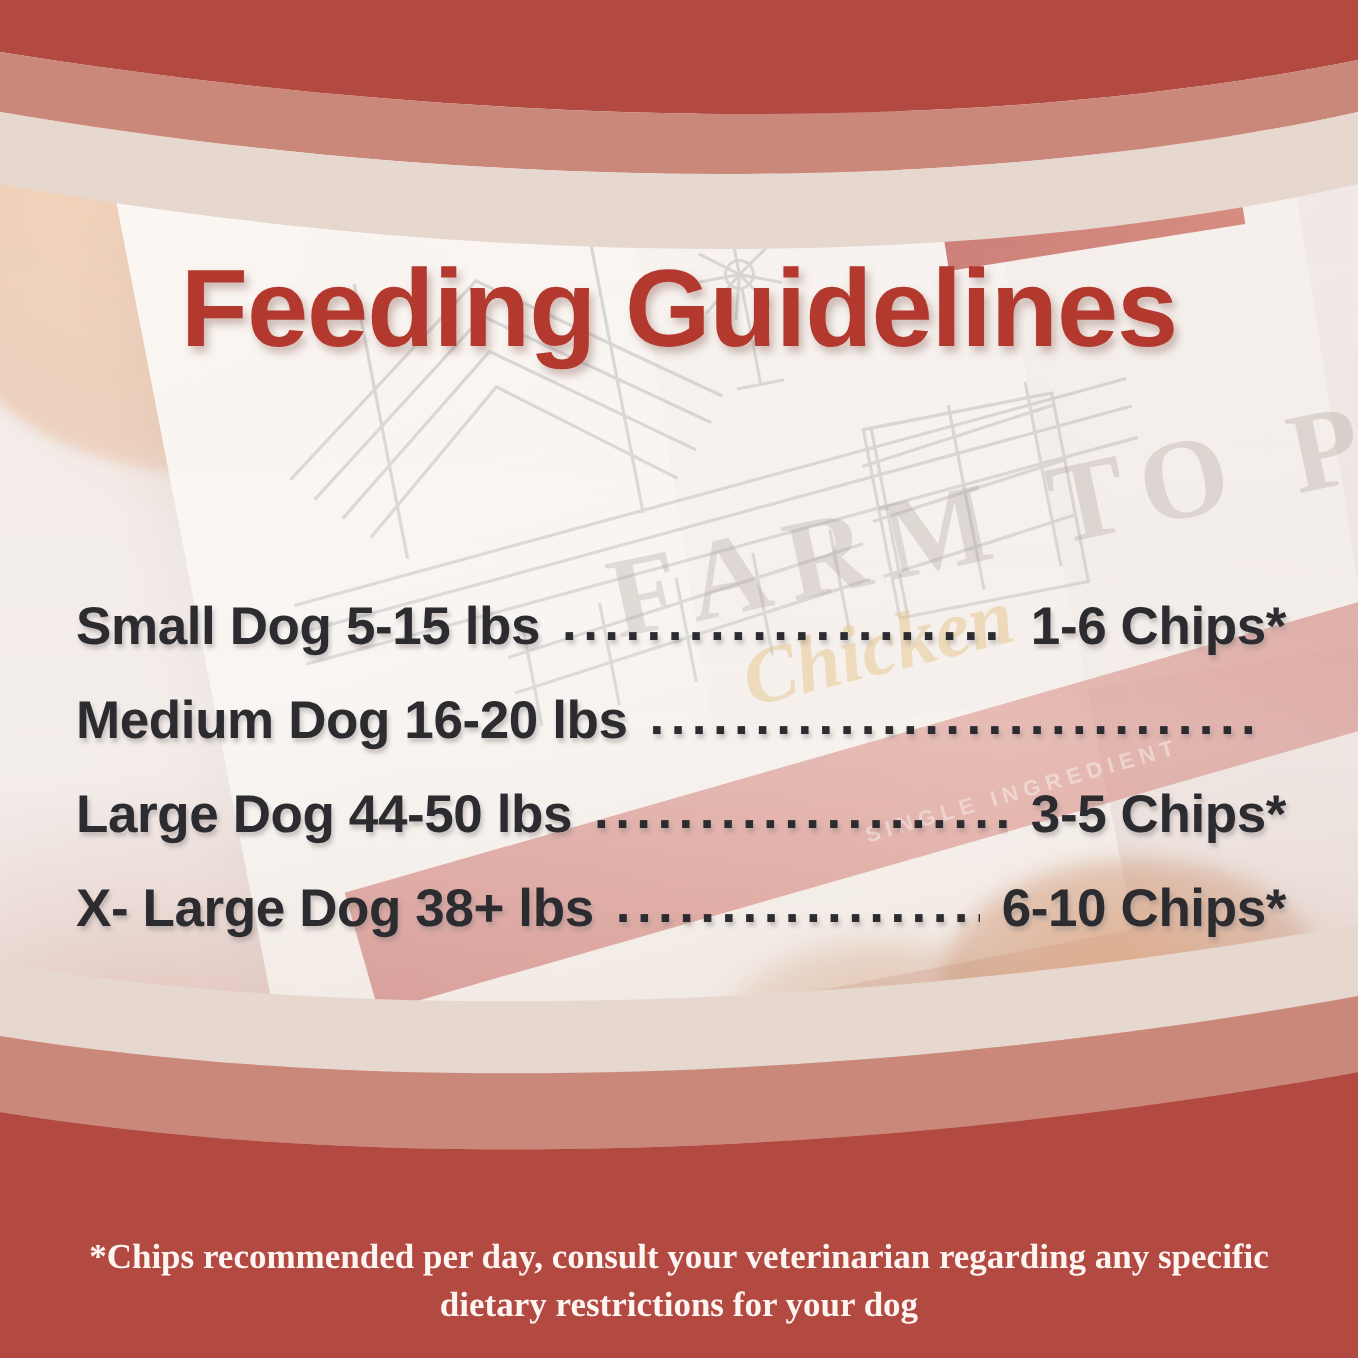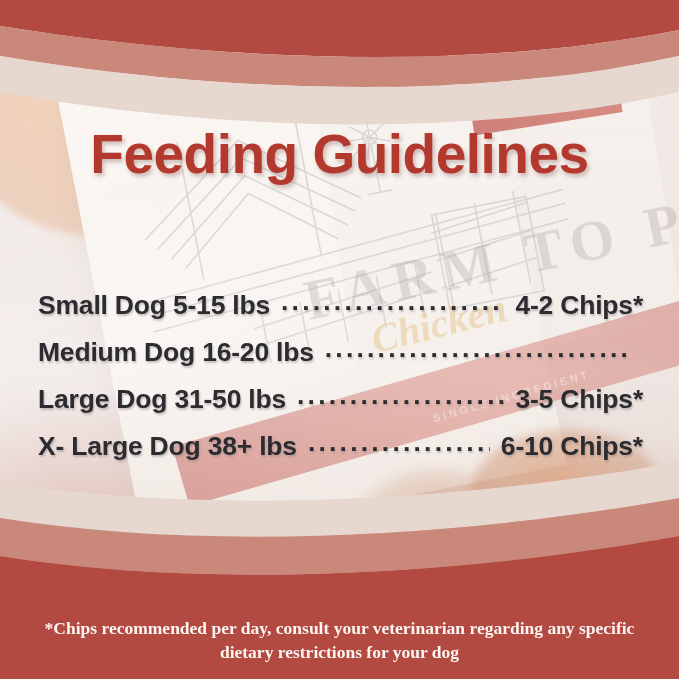--- a/index.html
+++ b/index.html
@@ -240,21 +240,21 @@
   }
 
   .rows {
     position: absolute;
     left: 38px;
     right: 36px;
     top: 282px;
   }
   .row {
     display: flex;
-    align-items: center;
+    align-items: flex-end;
     height: 47px;
     color: #2c2c30;
     font-size: 26.5px;
     font-weight: bold;
     letter-spacing: -0.2px;
     text-shadow: 1px 2px 2px rgba(140,130,130,0.45);
     white-space: nowrap;
   }
   .row-label { flex: 0 0 auto; }
   .row-leader {
@@ -374,30 +374,30 @@
 
   <div class="content">
 
     <div class="title">Feeding Guidelines</div>
 
     <div class="rows">
 
       <div class="row">
         <span class="row-label">Small Dog 5-15 lbs</span>
         <span class="row-leader"></span>
-        <span class="row-value">4-2 Chips*</span>
+        <span class="row-value">1-6 Chips*</span>
       </div>
 
       <div class="row">
         <span class="row-label">Medium Dog 16-20 lbs</span>
         <span class="row-leader"></span>
       </div>
 
       <div class="row">
-        <span class="row-label">Large Dog 31-50 lbs</span>
+        <span class="row-label">Large Dog 44-50 lbs</span>
         <span class="row-leader"></span>
         <span class="row-value">3-5 Chips*</span>
       </div>
 
       <div class="row">
         <span class="row-label">X- Large Dog 38+ lbs</span>
         <span class="row-leader"></span>
         <span class="row-value">6-10 Chips*</span>
       </div>
 

